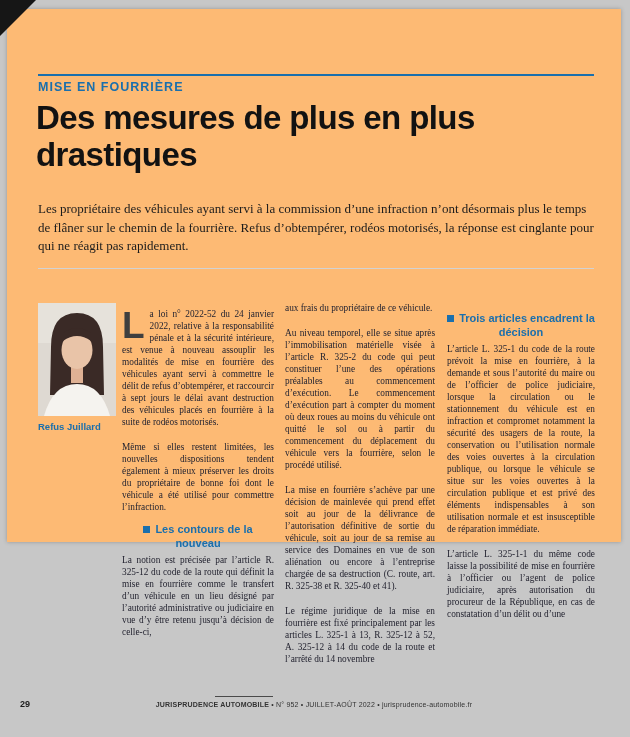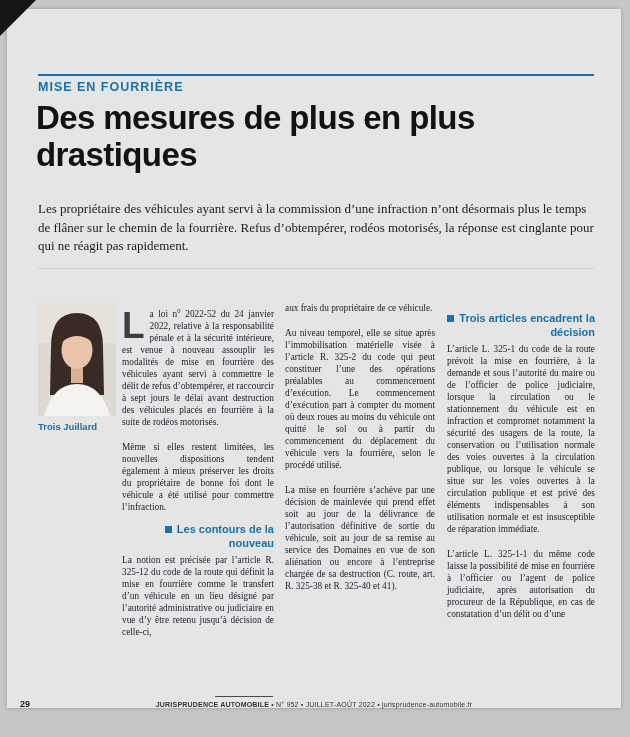--- a/index.html
+++ b/index.html
@@ -4,22 +4,22 @@
 <style>
   html, body { margin:0; padding:0; }
   body {
     width:630px; height:737px;
     background:#c7c7c7;
     font-family:"Liberation Sans", sans-serif;
     position:relative; overflow:hidden;
   }
   .sheet {
     position:absolute; left:7px; top:9px;
-    width:614px; height:699px;
-    background:#e5e5e5;
+    width:614px; height:533px;
+    background:#fdba74;
     box-shadow:0 0 4px rgba(0,0,0,.25);
   }
   .corner-fold {
     position:absolute; left:-7px; top:-9px;
     width:0; height:0;
     border-top:36px solid #161616;
     border-right:36px solid transparent;
     z-index:5;
   }
   .abs { position:absolute; }
@@ -67,21 +67,21 @@
 
   .dropcap {
     float:left;
     font-family:"Liberation Sans", sans-serif;
     font-weight:bold; font-size:37px; line-height:31px;
     color:#3f3f3f; margin:2px 5px 0 0;
   }
   .subhead {
     font-family:"Liberation Sans", sans-serif;
     font-weight:bold; font-size:11px; line-height:13.5px;
-    color:#1a6fad; text-align:right;
+    color:#1a6fad; text-align:center;
     margin:10px 0 4px 0;
   }
   .bullet {
     display:inline-block; width:7px; height:7px;
     background:#1a6fad; margin-right:5px;
   }
 
   .footer-rule { left:208px; top:687px; width:58px; height:1px; background:#4a4a4a; }
   .page-num { left:13px; top:690px; font-size:9px; font-weight:bold; color:#1d1d1d; }
   .footer-line {
@@ -107,33 +107,34 @@
     <svg width="78" height="113" viewBox="0 0 78 113">
       <rect width="78" height="113" fill="#ded9d2"></rect>
       <rect width="78" height="40" fill="#e6e2db"></rect>
       <path d="M13 44 q0 -34 26 -34 q26 0 26 34 l1 48 l-54 0 z" fill="#3a2a26"></path>
       <rect x="33" y="60" width="12" height="20" fill="#dfb194"></rect>
       <ellipse cx="39" cy="47" rx="15.5" ry="19" fill="#e9c4a8"></ellipse>
       <path d="M25 38 q14 -10 28 0 l0 -8 q-14 -10 -28 0 z" fill="#3a2a26"></path>
       <path d="M6 113 q9 -32 33 -32 q24 0 33 32 z" fill="#f5f3ef"></path>
     </svg>
   </div>
-  <div class="abs author-name">Trois Juillard</div>
+  <div class="abs author-name">Refus Juillard</div>
 
   <div class="abs col col-1">
     <p><span class="dropcap">L</span><span>a loi n° 2022-52 du 24 janvier 2022, relative à la responsabilité pénale et à la sécurité intérieure, est venue à nouveau assouplir les modalités de mise en fourrière des véhicules ayant servi à commettre le délit de refus d’obtempérer, et raccourcir à sept jours le délai avant destruction des véhicules placés en fourrière à la suite de rodéos motorisés.</span></p>
     <p>Même si elles restent limitées, les nouvelles dispositions tendent également à mieux préserver les droits du propriétaire de bonne foi dont le véhicule a été utilisé pour commettre l’infraction.</p>
     <div class="subhead"><span class="bullet"></span><span>Les contours de la nouveau</span></div>
     <p>La notion est précisée par l’article R. 325-12 du code de la route qui définit la mise en fourrière comme le transfert d’un véhicule en un lieu désigné par l’autorité administrative ou judiciaire en vue d’y être retenu jusqu’à décision de celle-ci,</p>
   </div>
 
   <div class="abs col col-2">
     <p>aux frais du propriétaire de ce véhicule.</p>
     <p>Au niveau temporel, elle se situe après l’immobilisation matérielle visée à l’article R. 325-2 du code qui peut constituer l’une des opérations préalables au commencement d’exécution. Le commencement d’exécution part à compter du moment où deux roues au moins du véhicule ont quitté le sol ou à partir du commencement du déplacement du véhicule vers la fourrière, selon le procédé utilisé.</p>
     <p>La mise en fourrière s’achève par une décision de mainlevée qui prend effet soit au jour de la délivrance de l’autorisation définitive de sortie du véhicule, soit au jour de sa remise au service des Domaines en vue de son aliénation ou encore à l’entreprise chargée de sa destruction (C. route, art. R. 325-38 et R. 325-40 et 41).</p>
+    <p>Le régime juridique de la mise en fourrière est fixé principalement par les articles L. 325-1 à 13, R. 325-12 à 52, A. 325-12 à 14 du code de la route et l’arrêté du 14 novembre</p>
   </div>
 
   <div class="abs col col-3">
     <div class="subhead"><span class="bullet"></span><span>Trois articles encadrent la décision</span></div>
     <p>L’article L. 325-1 du code de la route prévoit la mise en fourrière, à la demande et sous l’autorité du maire ou de l’officier de police judiciaire, lorsque la circulation ou le stationnement du véhicule est en infraction et compromet notamment la sécurité des usagers de la route, la conservation ou l’utilisation normale des voies ouvertes à la circulation publique, ou lorsque le véhicule se situe sur les voies ouvertes à la circulation publique et est privé des éléments indispensables à son utilisation normale et est insusceptible de réparation immédiate.</p>
     <p>L’article L. 325-1-1 du même code laisse la possibilité de mise en fourrière à l’officier ou l’agent de police judiciaire, après autorisation du procureur de la République, en cas de constatation d’un délit ou d’une</p>
   </div>
 
   <div class="abs footer-rule"></div>
   <div class="abs page-num">29</div>

